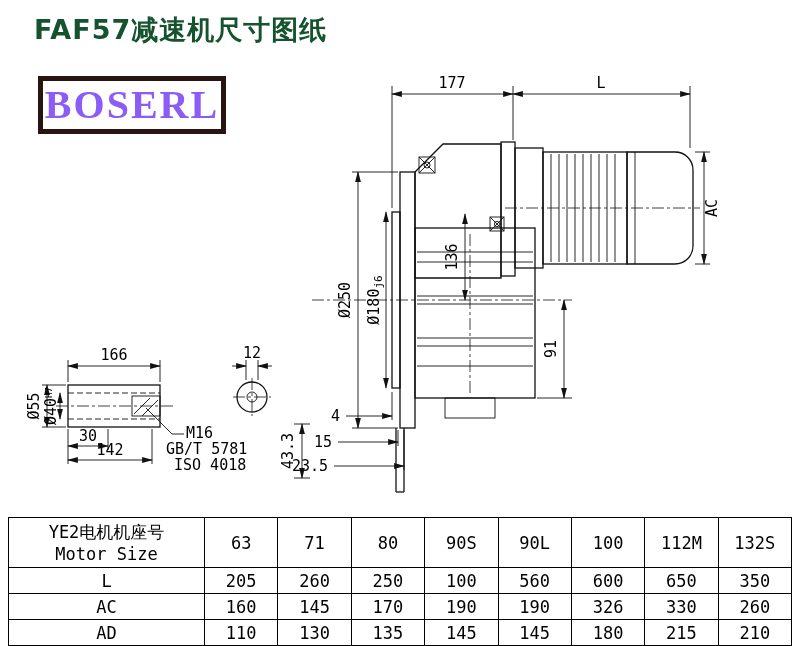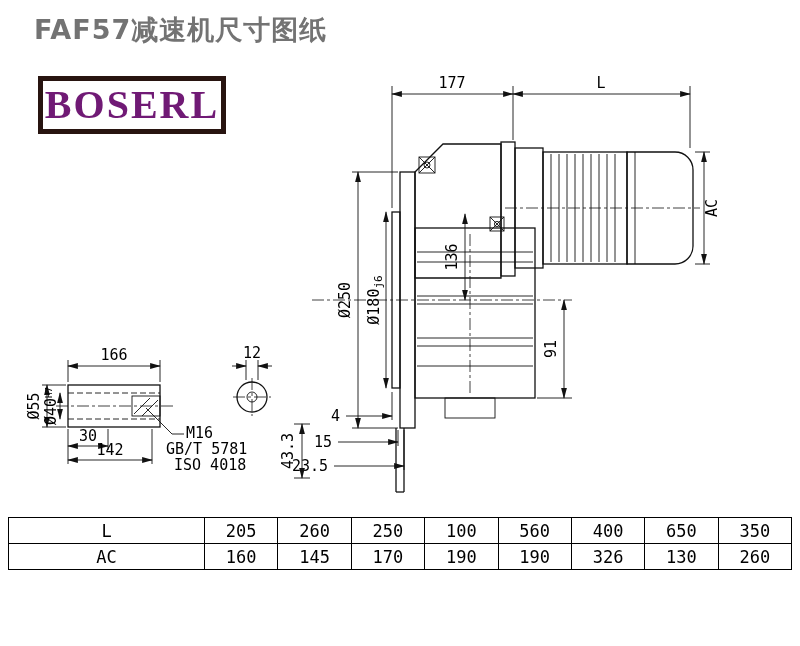--- a/index.html
+++ b/index.html
@@ -1,23 +1,23 @@
 <!DOCTYPE html>
 <html><head>
 <meta charset="utf-8">
 <style>
   html,body {margin:0; padding:0; background:#fff;}
   .page {position:relative; width:800px; height:646px; background:#fff;
          font-family:"DejaVu Sans", sans-serif; overflow:hidden; color:#000;}
   .title {position:absolute; left:34px; top:12px; font-size:27px; font-weight:bold;
-          color:#737373; letter-spacing:1px; white-space:nowrap;}
+          color:#14532d; letter-spacing:1px; white-space:nowrap;}
   .logo {position:absolute; left:38px; top:76px; border:5px solid #281410; background:#fff;
          width:178px; height:48px; display:flex; align-items:center; justify-content:center;}
   .logo span {font-family:"Liberation Serif", serif; font-size:40px; font-weight:bold;
-              color:#701a75; letter-spacing:2px; line-height:1;}
+              color:#8b5cf6; letter-spacing:2px; line-height:1;}
   svg.drawing {position:absolute; left:0; top:0;}
   .out  {stroke:#111; stroke-width:1.3; fill:none;}
   .thin {stroke:#111; stroke-width:0.9; fill:none;}
   .dim  {stroke:#111; stroke-width:0.9; fill:none;}
   .cl   {stroke:#111; stroke-width:0.8; stroke-dasharray:12 3 3 3; fill:none;}
   .dash {stroke:#111; stroke-width:0.9; stroke-dasharray:6 3; fill:none;}
   text.d {font-family:"DejaVu Sans Mono", monospace; font-size:15px; fill:#000; stroke:none;}
   .size-table {position:absolute; left:8px; top:517px; width:784px; border-collapse:collapse;
                font-family:"DejaVu Sans Mono", monospace; font-size:17px; text-align:center;
                table-layout:fixed; background:#fff;}
@@ -243,38 +243,63 @@
       <col>
         <col>
         <col>
         <col>
         <col>
         <col>
         <col>
         <col>
     </colgroup>
     <tbody>
+      <tr class="hdr">
+        <th>
+          <div>YE2电机机座号</div>
+          <div>Motor Size</div>
+        </th>
+        <th>63</th>
+        <th>71</th>
+        <th>80</th>
+        <th>90S</th>
+        <th>90L</th>
+        <th>100</th>
+        <th>112M</th>
+        <th>132S</th>
+      </tr>
       <tr class="row">
         <td>L</td>
         <td>205</td>
         <td>260</td>
         <td>250</td>
         <td>100</td>
         <td>560</td>
-        <td>400</td>
+        <td>600</td>
         <td>650</td>
         <td>350</td>
       </tr>
       <tr class="row">
         <td>AC</td>
         <td>160</td>
         <td>145</td>
         <td>170</td>
         <td>190</td>
         <td>190</td>
         <td>326</td>
+        <td>330</td>
+        <td>260</td>
+      </tr>
+      <tr class="row">
+        <td>AD</td>
+        <td>110</td>
         <td>130</td>
-        <td>260</td>
+        <td>135</td>
+        <td>145</td>
+        <td>145</td>
+        <td>180</td>
+        <td>215</td>
+        <td>210</td>
       </tr>
     </tbody>
   </table>
 
 </div>
 
 </body></html>

